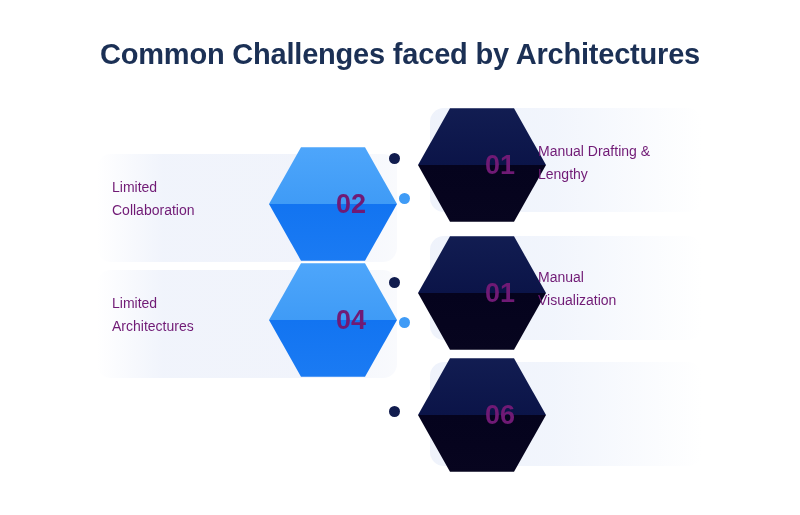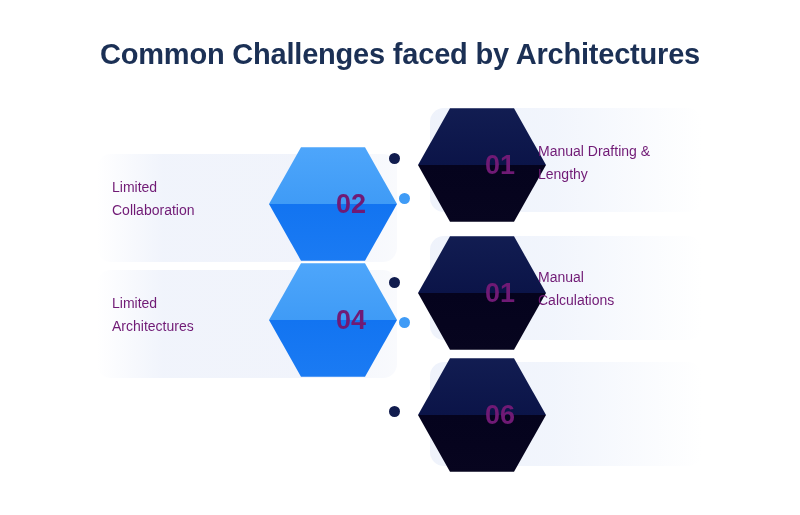--- a/index.html
+++ b/index.html
@@ -196,21 +196,21 @@
     <div class="hex hex-dark">
       <div class="half-top"></div>
       <div class="half-bottom"></div>
     </div>
     <div class="hex-num">
         <span>01</span>
       </div>
   </div>
   <div class="label label-right label-03">
     <span class="l1">Manual</span>
-    <span class="l2">Calculations</span>
+    <span class="l2">Visualization</span>
   </div>
 
   <div class="hex-wrap hex-04">
     <div class="hex hex-blue">
       <div class="half-top"></div>
       <div class="half-bottom"></div>
     </div>
     <div class="hex-num">
         <span>04</span>
       </div>

